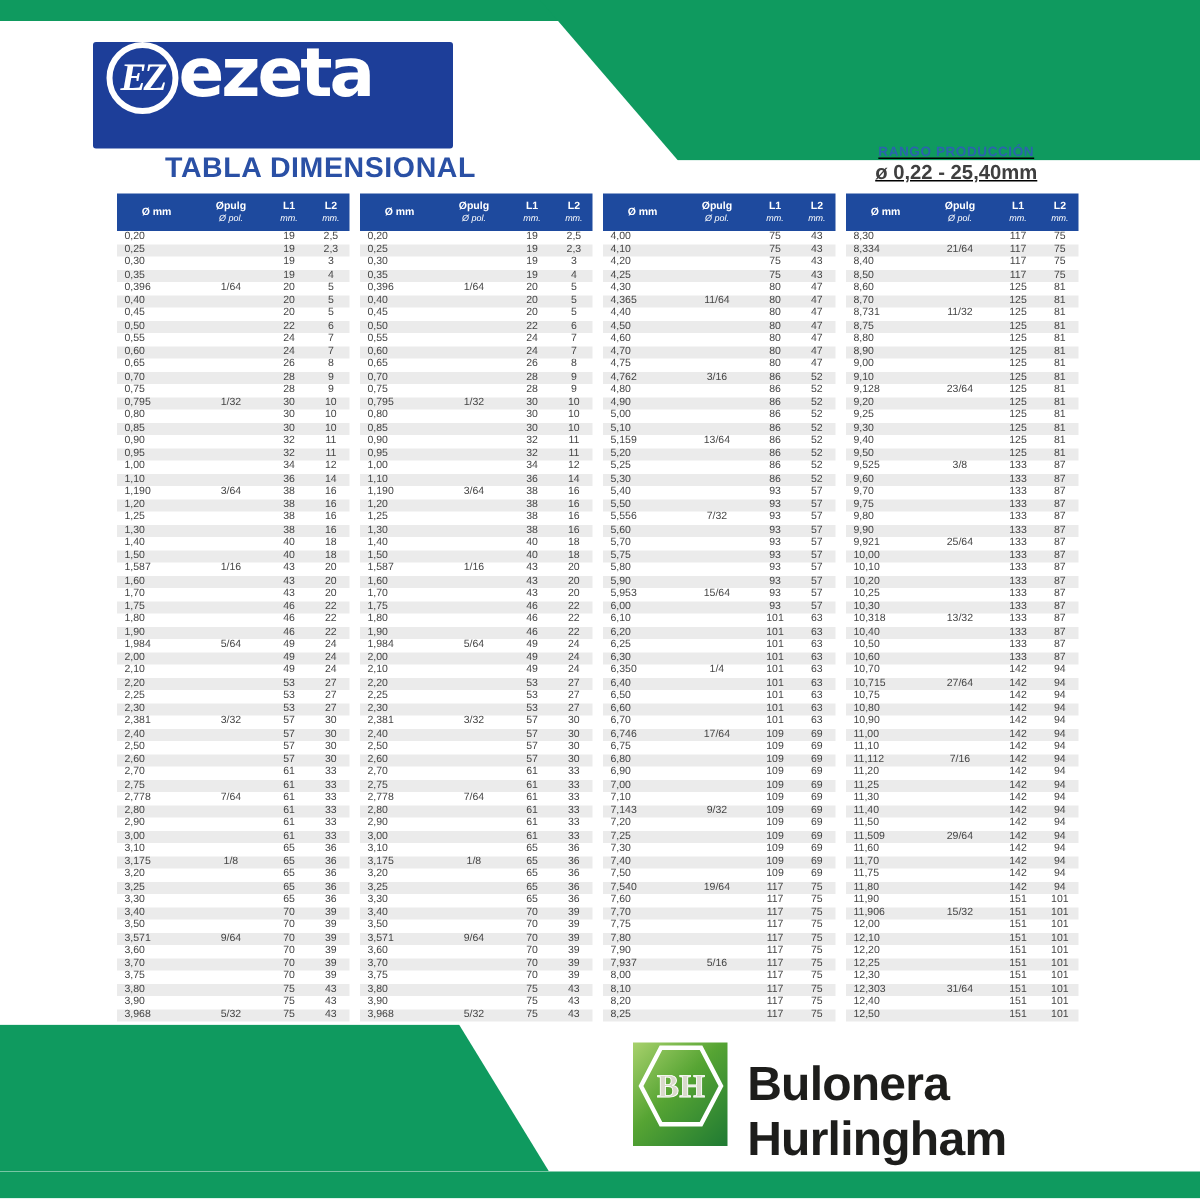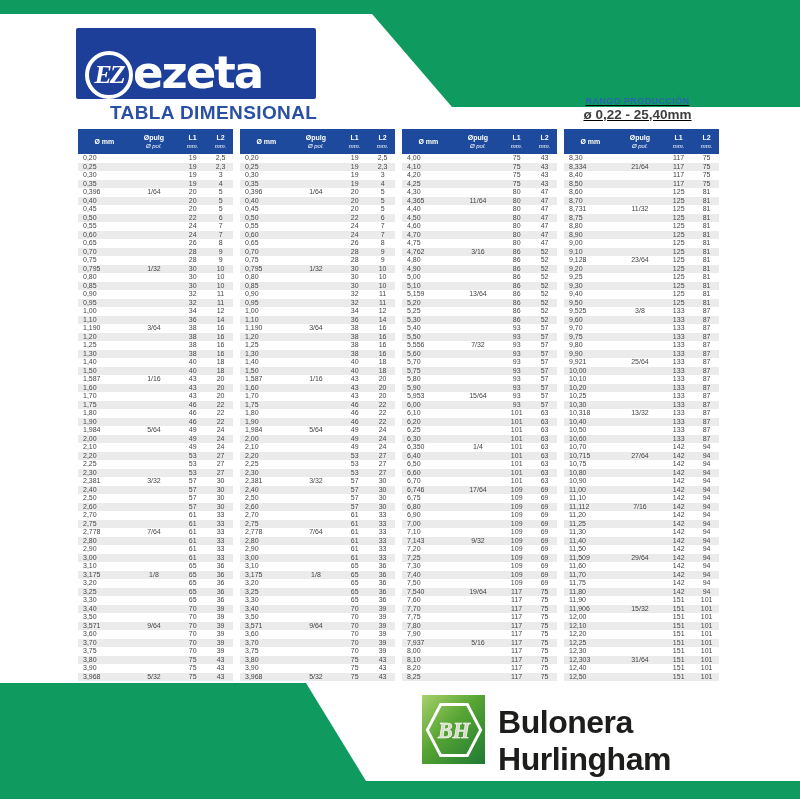--- a/index.html
+++ b/index.html
@@ -9,22 +9,22 @@
 
   
   .bar-top    { position:absolute; left:0; top:0; width:800px; height:14px; background:#0f9a5f; }
   .shape-tr   { position:absolute; left:360px; top:0; width:440px; height:107px; background:#0f9a5f;
                 clip-path:polygon(0 0,100% 0,100% 100%,92px 100%); }
   .shape-bl   { position:absolute; left:0; top:683px; width:370px; height:98px; background:#0f9a5f;
                 clip-path:polygon(0 0,306px 0,366px 100%,0 100%); }
   .bar-bottom { position:absolute; left:0; top:781px; width:800px; height:18px; background:#0f9a5f; }
 
   
-  .ezeta { position:absolute; left:76px; top:28px; width:240px; height:71px; background:#1d3e99;
-           display:flex; align-items:flex-end; border-radius:2px; }
+  .ezeta { position:absolute; left:62px; top:28px; width:240px; height:71px; background:#1d3e99;
+           display:flex; align-items:flex-start; border-radius:2px; }
   .ez-circle { width:48px; height:48px; border:4px solid #fff; border-radius:50%; margin-left:9px;
                display:flex; align-items:center; justify-content:center; color:#fff;
                font-family:"Liberation Serif",serif; font-style:italic; font-weight:bold; font-size:26px;
                flex:0 0 auto; letter-spacing:-2px; }
   .ez-word { color:#fff; font-weight:bold; font-size:45px; letter-spacing:-2px;
              font-family:"DejaVu Sans",sans-serif; margin-top:-6px; }
 
   .title { position:absolute; left:78px; top:102px; font-size:19px; font-weight:bold; color:#2a50a5;
            letter-spacing:0.4px;margin-left:32px; }
 
@@ -43,22 +43,22 @@
   .trow { display:grid; grid-template-columns:34% 30% 20% 16%; height:8.5px; font-size:7px;
           line-height:8.6px; color:#454545; }
   .trow:nth-child(even) { background:#ebebeb; }
   .trow .c0 { text-align:left; padding-left:5px; }
   .trow .c1 { text-align:center; }
   .trow .c2 { text-align:center; }
   .trow .c3 { text-align:center; }
 
   
   .footer { position:absolute; left:422px; top:695px; display:flex; align-items:flex-start; }
-  .bh { width:66px; height:69px; display:flex; align-items:center; justify-content:center;
-        background:linear-gradient(135deg,#a8d16c 0%,#56a433 45%,#1f7a33 100%);font-style:italic; }
+  .bh { width:66px; height:69px; display:flex; justify-content:center;
+        background:linear-gradient(135deg,#a8d16c 0%,#56a433 45%,#1f7a33 100%); }
   .company { margin-left:13px; padding-top:9px; }
   .company-name { font-size:32px; font-weight:bold; color:#1d1d1b; letter-spacing:-0.5px; }
   .company-tag  { font-size:19px; color:#4f9d2d; margin-top:2px; }
 </style>
 </head>
 <body>
 
 <div class="page">
 
   <div class="bar-top"></div>

